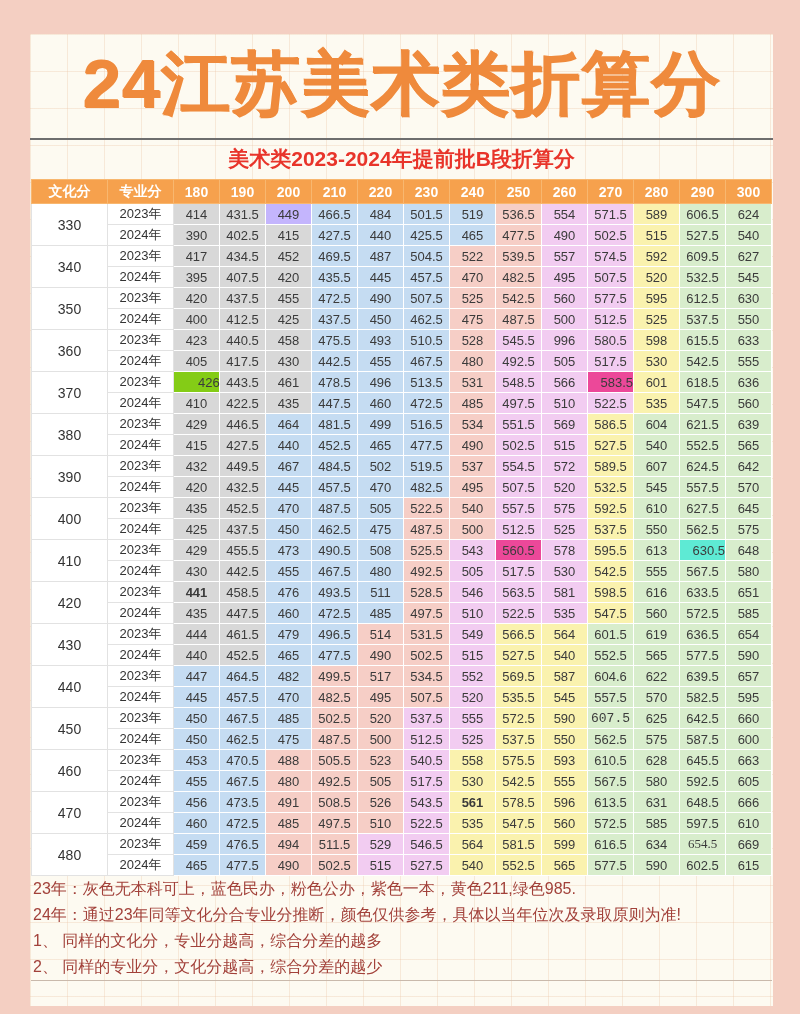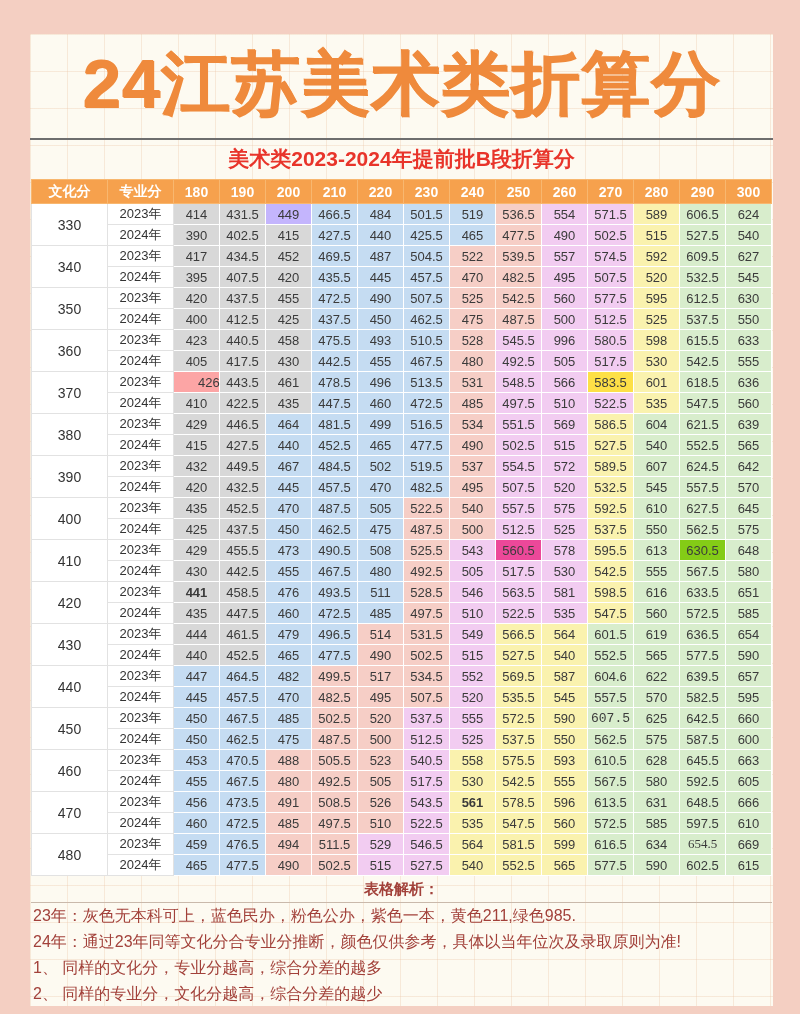--- a/index.html
+++ b/index.html
@@ -257,30 +257,30 @@
             <td style="background: rgb(242, 204, 241);">492.5</td>
             <td style="background: rgb(242, 204, 241);">505</td>
             <td style="background: rgb(242, 204, 241);">517.5</td>
             <td style="background: rgb(250, 242, 174);">530</td>
             <td style="background: rgb(216, 237, 204);">542.5</td>
             <td style="background: rgb(216, 237, 204);">555</td>
           </tr>
           <tr>
             <td class="culture" rowspan="2">370</td>
             <td class="year">2023年</td>
-            <td style="background: #fca5a5; padding-left: 24px;">426</td>
+            <td style="background: #84cc16; padding-left: 24px;">426</td>
             <td style="background: rgb(216, 216, 216);">443.5</td>
             <td style="background: rgb(216, 216, 216);">461</td>
             <td style="background: rgb(197, 220, 242);">478.5</td>
             <td style="background: rgb(197, 220, 242);">496</td>
             <td style="background: rgb(197, 220, 242);">513.5</td>
             <td style="background: rgb(246, 206, 198);">531</td>
             <td style="background: rgb(242, 204, 241);">548.5</td>
             <td style="background: rgb(242, 204, 241);">566</td>
-            <td style="background: #fde047;">583.5</td>
+            <td style="background: #ec4899; text-align: right;">583.5</td>
             <td style="background: rgb(250, 242, 174);">601</td>
             <td style="background: rgb(216, 237, 204);">618.5</td>
             <td style="background: rgb(216, 237, 204);">636</td>
           </tr>
           <tr>
             <td class="year">2024年</td>
             <td style="background: rgb(216, 216, 216);">410</td>
             <td style="background: rgb(216, 216, 216);">422.5</td>
             <td style="background: rgb(216, 216, 216);">435</td>
             <td style="background: rgb(197, 220, 242);">447.5</td>
@@ -400,21 +400,21 @@
             <td style="background: rgb(216, 216, 216);">455.5</td>
             <td style="background: rgb(197, 220, 242);">473</td>
             <td style="background: rgb(197, 220, 242);">490.5</td>
             <td style="background: rgb(197, 220, 242);">508</td>
             <td style="background: rgb(246, 206, 198);">525.5</td>
             <td style="background: rgb(242, 204, 241);">543</td>
             <td style="background: #ec4899; margin-left: 36px;">560.5</td>
             <td style="background: rgb(242, 204, 241);">578</td>
             <td style="background: rgb(250, 242, 174);">595.5</td>
             <td style="background: rgb(216, 237, 204);">613</td>
-            <td style="background: #84cc16;">630.5</td>
+            <td style="background: #5eead4; text-align: right;">630.5</td>
             <td style="background: rgb(216, 237, 204);">648</td>
           </tr>
           <tr>
             <td class="year">2024年</td>
             <td style="background: rgb(216, 216, 216);">430</td>
             <td style="background: rgb(216, 216, 216);">442.5</td>
             <td style="background: rgb(197, 220, 242);">455</td>
             <td style="background: rgb(197, 220, 242);">467.5</td>
             <td style="background: rgb(197, 220, 242);">480</td>
             <td style="background: rgb(246, 206, 198);">492.5</td>
@@ -654,21 +654,20 @@
             <td style="background: rgb(250, 242, 174);">565</td>
             <td style="background: rgb(216, 237, 204);">577.5</td>
             <td style="background: rgb(216, 237, 204);">590</td>
             <td style="background: rgb(216, 237, 204);">602.5</td>
             <td style="background: rgb(216, 237, 204);">615</td>
           </tr>
         </tbody>
     </table>
 
     <div class="notes">
-      <div class="analysis">表格解析：</div>
       <div class="n">23年：灰色无本科可上，蓝色民办，粉色公办，紫色一本，黄色211,绿色985.</div>
       <div class="n">24年：通过23年同等文化分合专业分推断，颜色仅供参考，具体以当年位次及录取原则为准!</div>
       <div class="n">1、 同样的文化分，专业分越高，综合分差的越多</div>
       <div class="n rule">2、 同样的专业分，文化分越高，综合分差的越少</div>
 
     </div>
 
   </div>
 </div>
 

